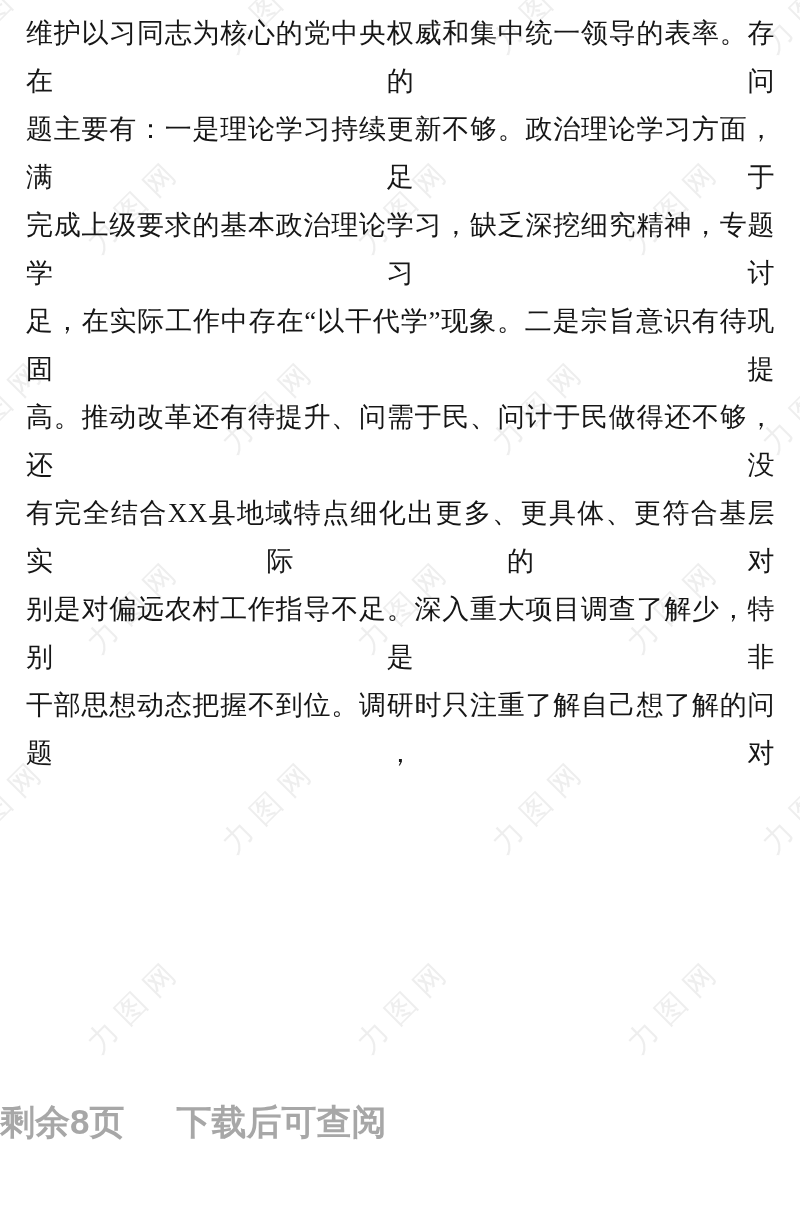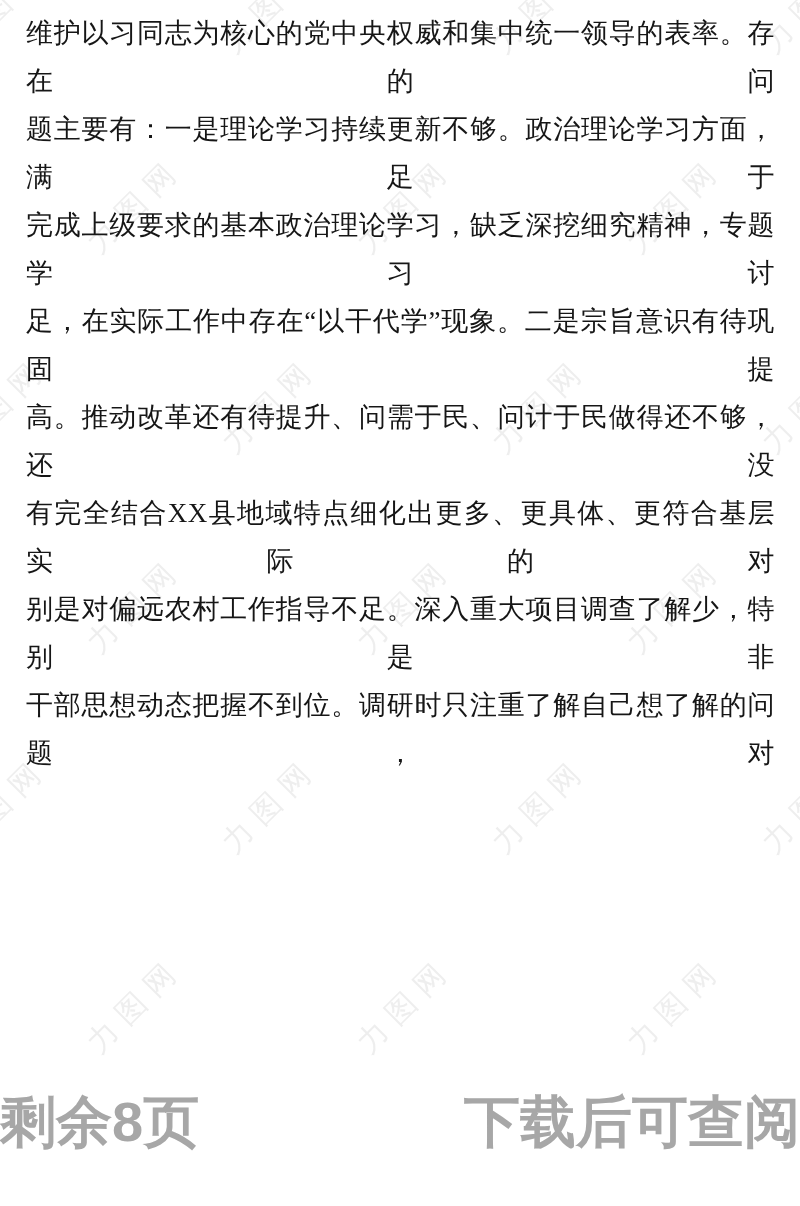--- a/index.html
+++ b/index.html
@@ -46,25 +46,25 @@
     text-justify: inter-character;
     letter-spacing: 0.5px;
   }
   .footer {
     position: absolute;
     left: 0;
     right: 0;
     top: 1096px;
     z-index: 1;
     display: flex;
-    justify-content: space-between;
+    justify-content: flex-start;
     gap: 52px;
     font-family: "Liberation Sans", "DejaVu Sans", sans-serif;
     font-weight: bold;
-    font-size: 56px;
+    font-size: 35px;
     line-height: 52px;
     color: #a7a7a7;
   }
 </style>
 </head>
 <body>
 
 <div class="page">
 
   <div class="wm-layer">

